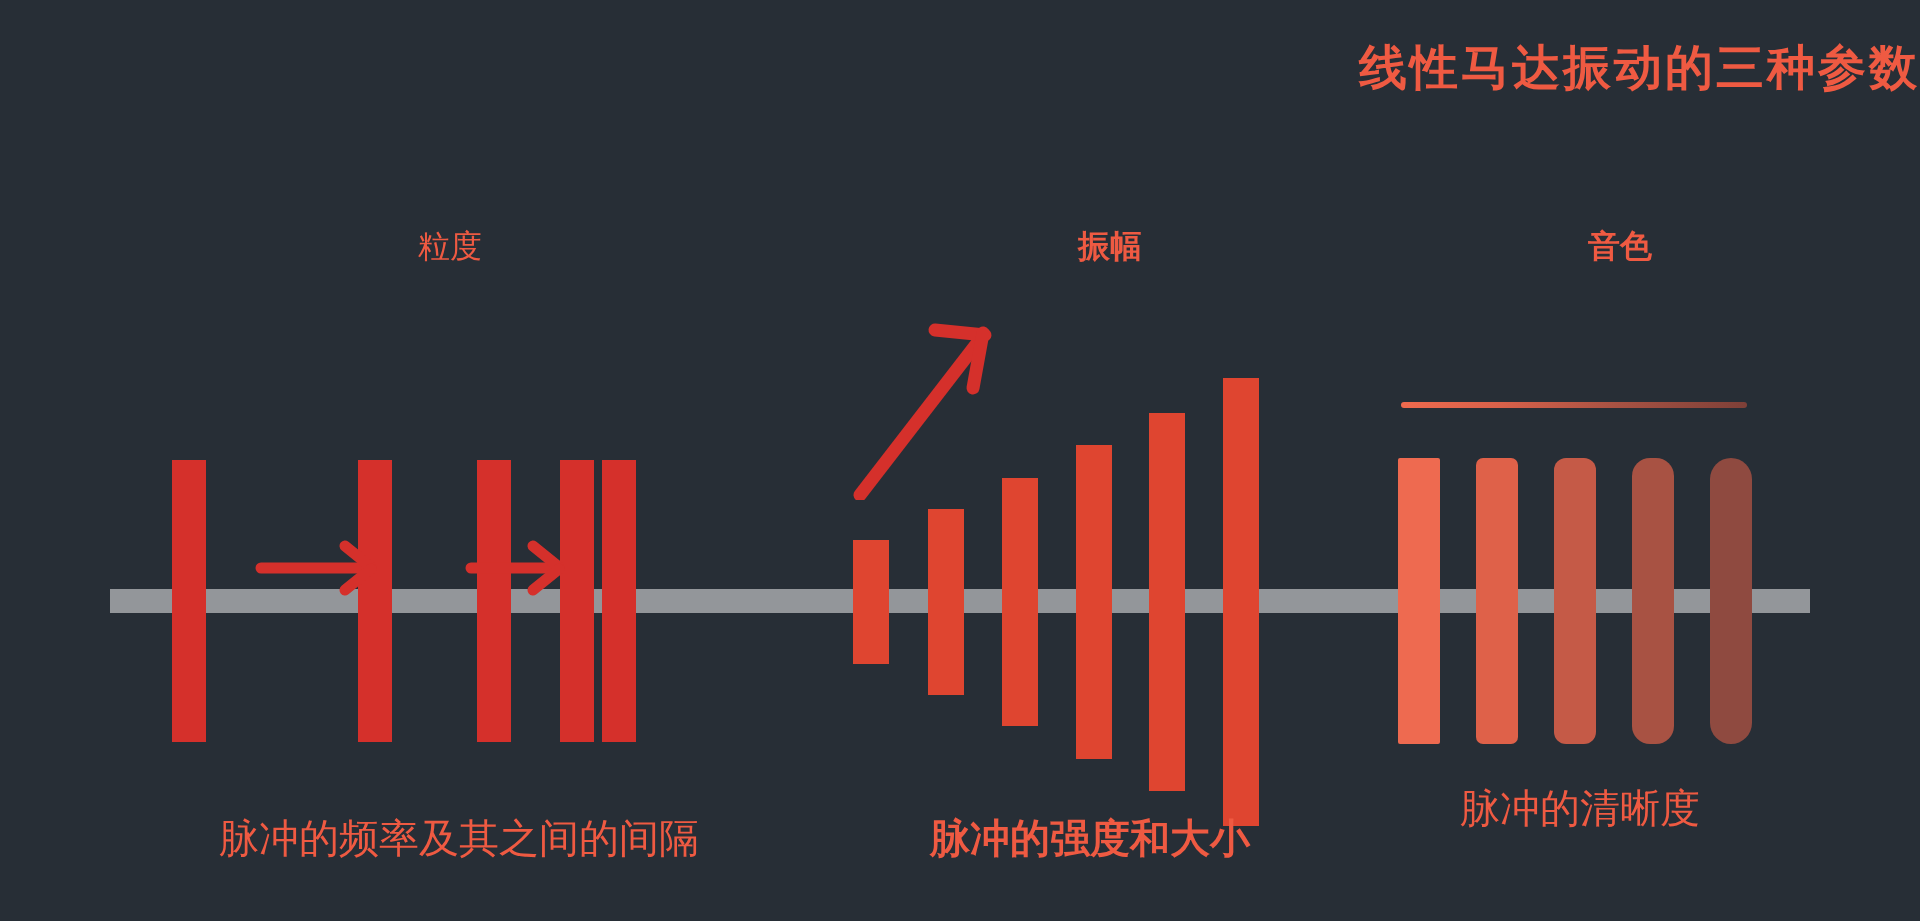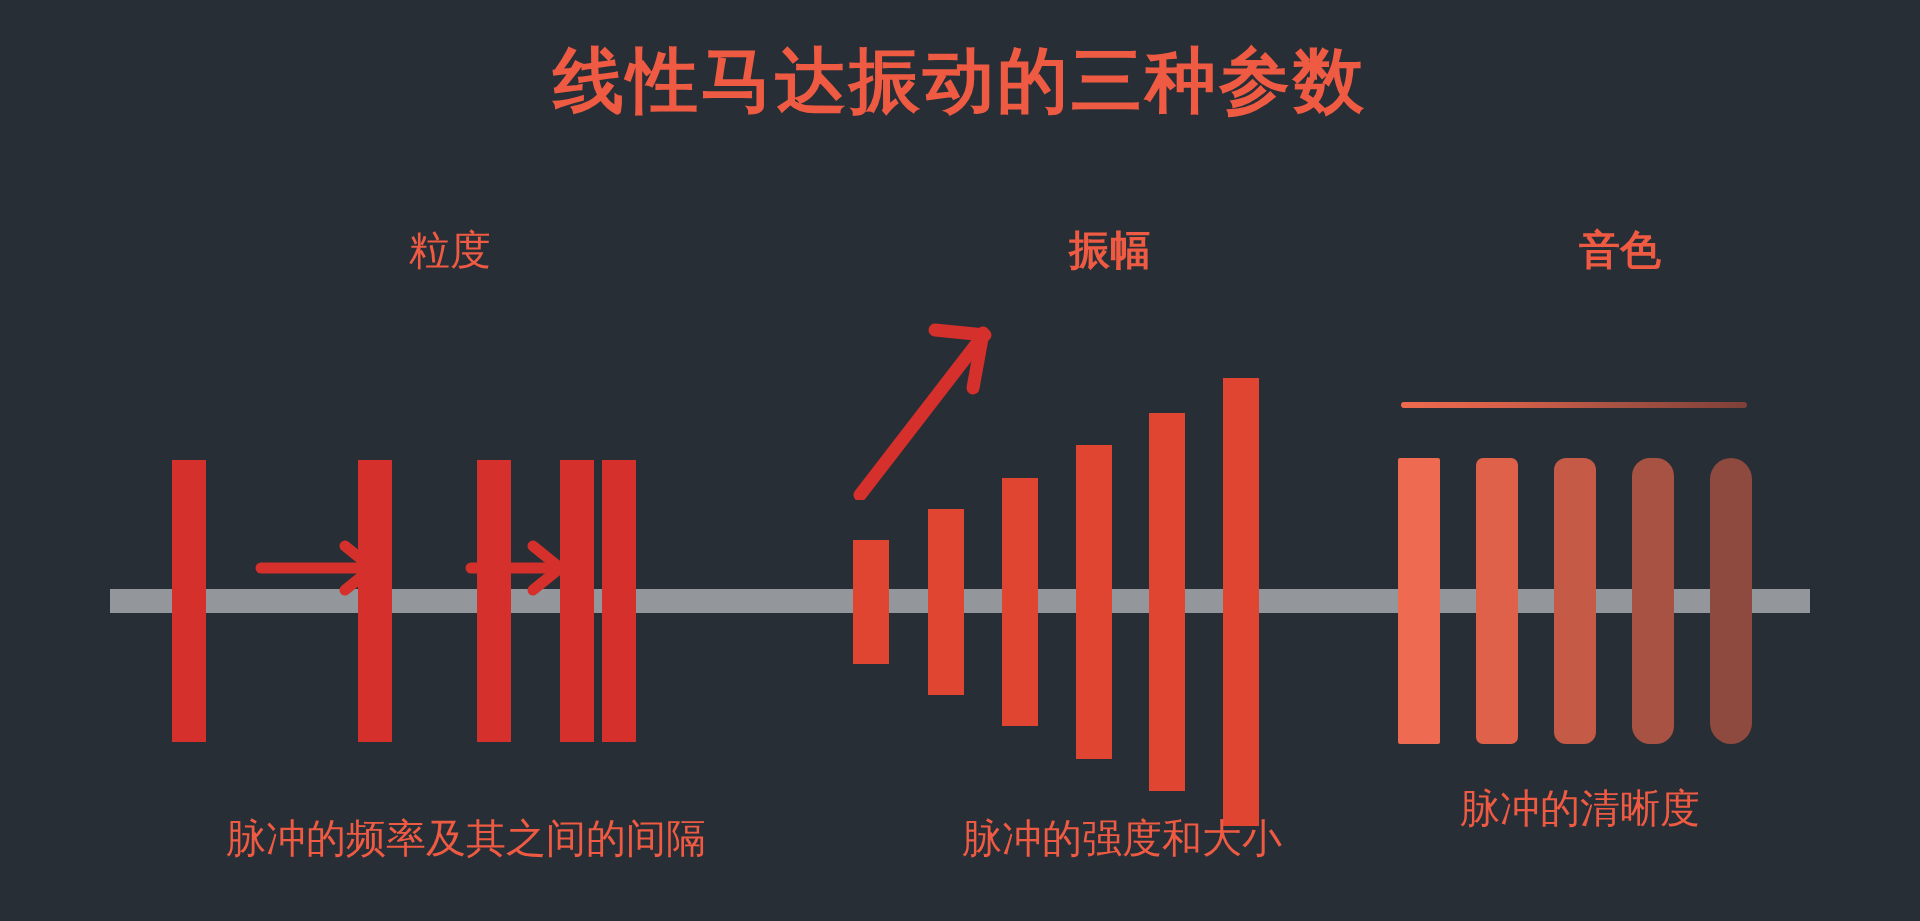--- a/index.html
+++ b/index.html
@@ -17,32 +17,32 @@
     background: #272e36;
     overflow: hidden;
   }
 
   
   #title {
     position: absolute;
     top: 42px;
     left: 0;
     width: 1920px;
-    text-align: center;
-    font-size: 71px;
+    text-align: right;
+    font-size: 48px;
     font-weight: bold;
     letter-spacing: 3px;
     color: #ef5a42;
     line-height: 1.1;
   }
 
   
   .section-heading {
     position: absolute;
-    font-size: 41px;
+    font-size: 32px;
     color: #ef5a42;
     text-align: center;
     line-height: 1;
     white-space: nowrap;
   }
   #heading-granularity { top: 230px; left: 300px; width: 300px; }
   #heading-amplitude   { top: 230px; left: 960px; width: 300px; font-weight: bold; }
   #heading-timbre      { top: 230px; left: 1470px; width: 300px; font-weight: bold; }
 
   
@@ -95,22 +95,22 @@
 
   
   .caption {
     position: absolute;
     font-size: 40px;
     color: #ef5a42;
     text-align: center;
     white-space: nowrap;
     line-height: 1;
   }
-  #caption-granularity { top: 818px; left: 76px;   width: 780px; }
-  #caption-amplitude   { top: 818px; left: 852px;  width: 540px; }
+  #caption-granularity { top: 818px; left: 69px;   width: 780px; }
+  #caption-amplitude   { top: 818px; left: 820px;  width: 540px; font-weight: bold; }
   #caption-timbre      { top: 788px; left: 1410px; width: 340px; }
 </style>
 </head>
 <body>
 
 <div id="stage">
 
   <div id="title">线性马达振动的三种参数</div>
 
   <div class="section-heading" id="heading-granularity">粒度</div>

